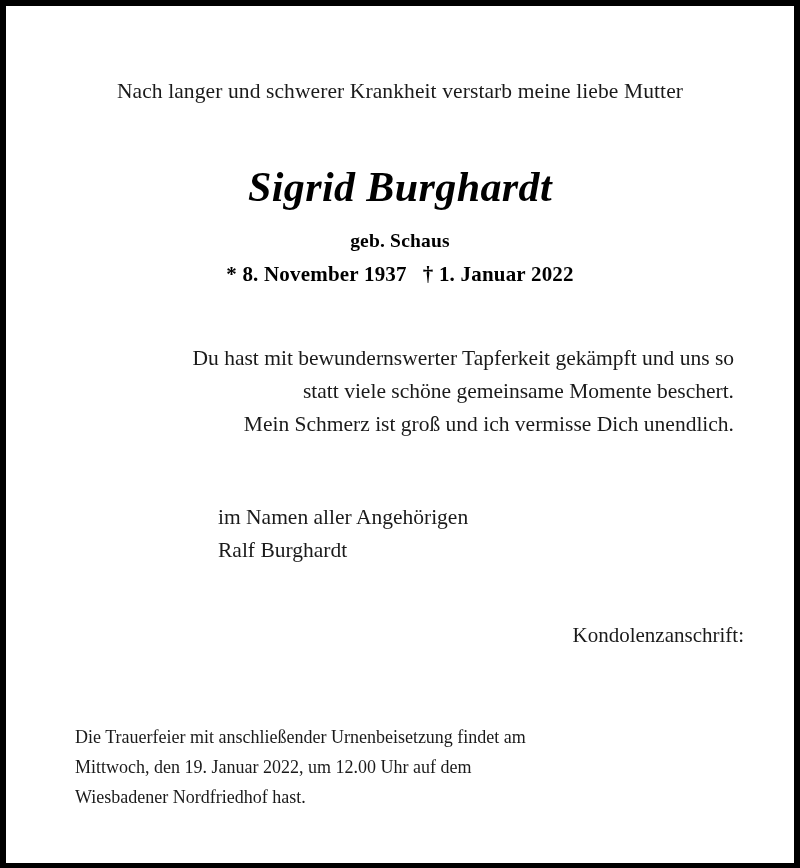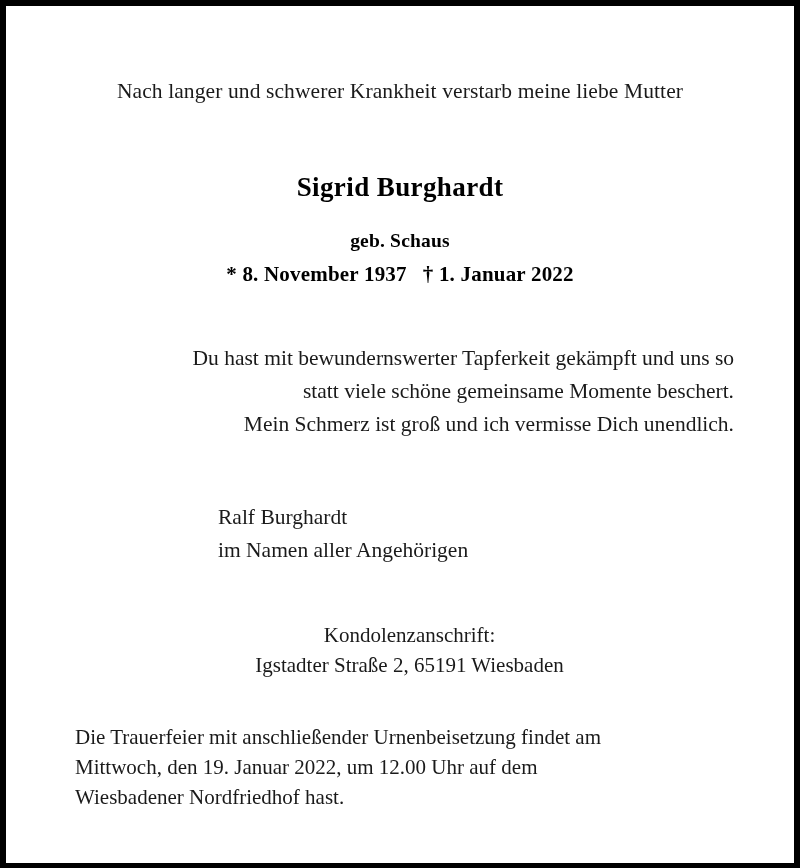--- a/index.html
+++ b/index.html
@@ -61,25 +61,26 @@
   
   .name-block {
     position: absolute;
     top: 156px;
     left: 0;
     right: 0;
     text-align: center;
   }
 
   .full-name {
-    font-size: 27px;
+    font-size: 42px;
     font-weight: 700;
     line-height: 50px;
     letter-spacing: 0.4px;
     color: #000000;
+    font-style: italic;
   }
 
   .maiden-name {
     margin-top: 16px;
     font-size: 19.5px;
     font-weight: 700;
     line-height: 26px;
     letter-spacing: 0.2px;
     color: #000000;
   }
@@ -124,31 +125,31 @@
   }
 
   
   .condolence {
     position: absolute;
     top: 614px;
     left: 69px;
     right: 50px;
     font-size: 21px;
     line-height: 30px;
-    text-align: center;
+    text-align: right;
     color: #1a1a1a;
   }
 
   
   .service {
     position: absolute;
     top: 716px;
     left: 69px;
     right: 45px;
-    font-size: 21px;
+    font-size: 18px;
     line-height: 30px;
     text-align: left;
     color: #1a1a1a;
   }
 </style>
 </head>
 <body>
 
 <div class="notice">
   <div class="notice-inner">
@@ -165,27 +166,26 @@
       </div>
     </div>
 
     <div class="eulogy">
       <div class="line">Du hast mit bewundernswerter Tapferkeit gekämpft und uns so</div>
       <div class="line">statt viele schöne gemeinsame Momente beschert.</div>
       <div class="line">Mein Schmerz ist groß und ich vermisse Dich unendlich.</div>
     </div>
 
     <div class="signature">
+      <div class="line">im Namen aller Angehörigen</div>
       <div class="line">Ralf Burghardt</div>
-      <div class="line">im Namen aller Angehörigen</div>
     </div>
 
     <div class="condolence">
       <div class="line">Kondolenzanschrift:</div>
-      <div class="line">Igstadter Straße 2, 65191 Wiesbaden</div>
     </div>
 
     <div class="service">
       <div class="line">Die Trauerfeier mit anschließender Urnenbeisetzung findet am</div>
       <div class="line">Mittwoch, den 19. Januar 2022, um 12.00 Uhr auf dem</div>
       <div class="line">Wiesbadener Nordfriedhof hast.</div>
     </div>
 
   </div>
 </div>

